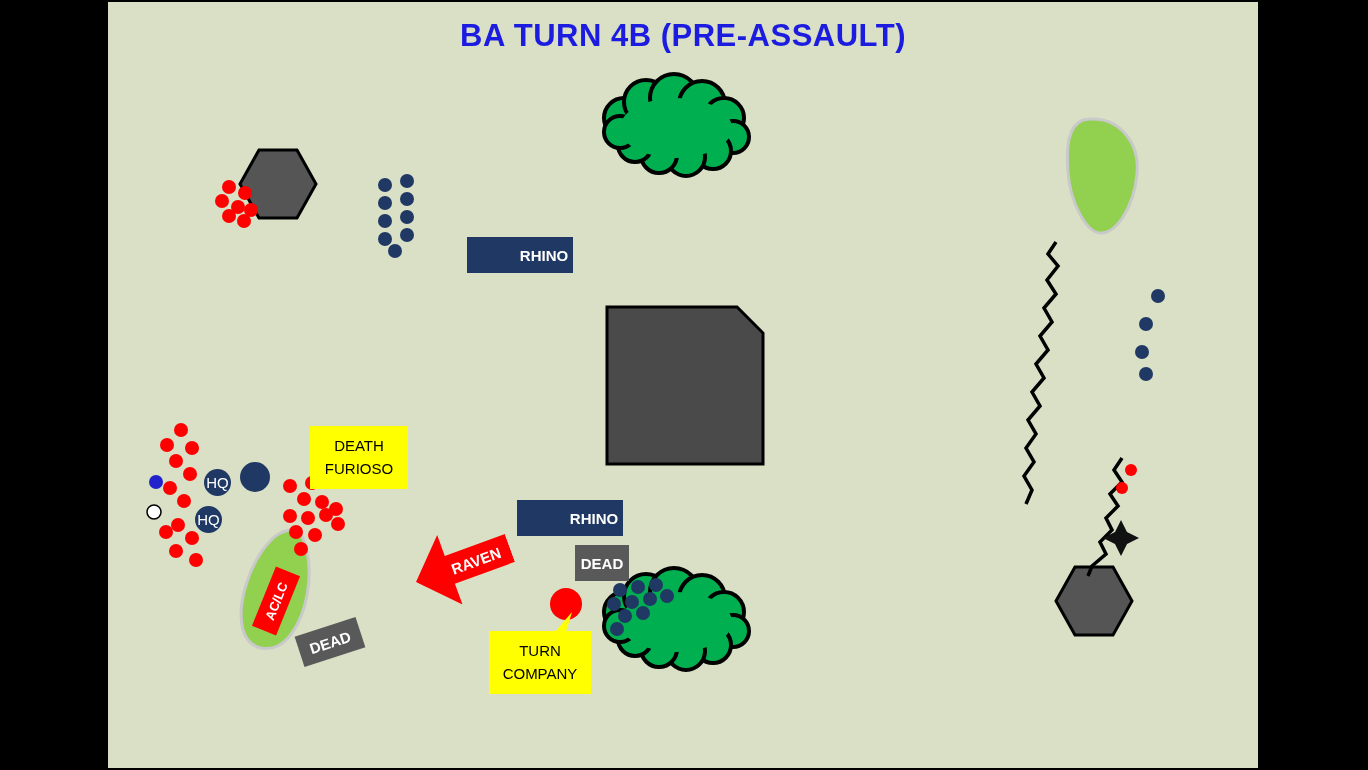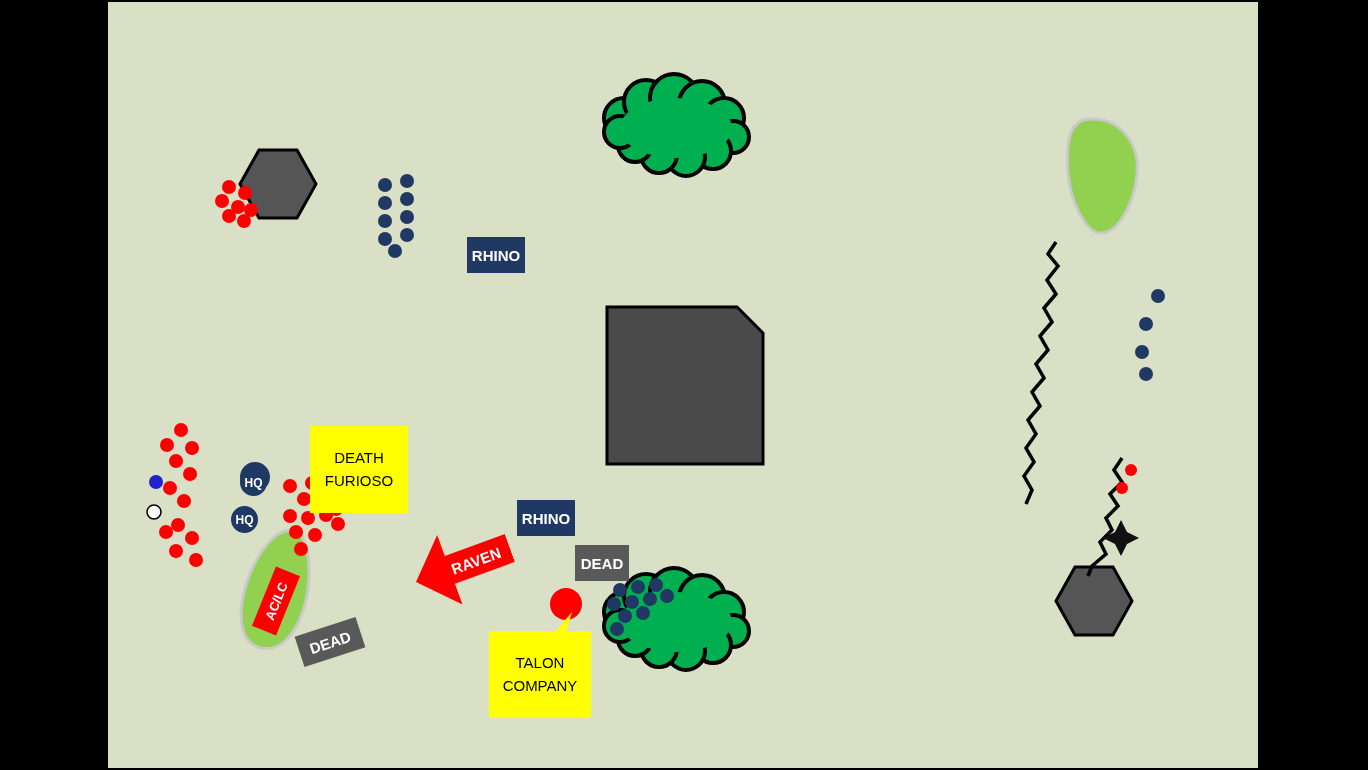--- a/index.html
+++ b/index.html
@@ -14,30 +14,30 @@
   #terrain{position:absolute;left:0;top:0;}
   .page-title{
     position:absolute;top:16px;left:0;width:100%;text-align:center;
     font-size:31px;font-weight:bold;color:var(--title-blue,#1c1ce0);
     letter-spacing:.5px;
   }
   .box-label{
     position:absolute;color:#fff;font-weight:600;font-size:15px;
     display:flex;align-items:center;justify-content:center;
   }
-  .navy-box{background:var(--navy,#1f3864);}
+  .navy-box{background:var(--navy,#1f3864);padding-left:48px;}
   .gray-box{background:var(--terrain-gray,#595959);}
   .rhino1{left:359px;top:235px;width:58px;height:36px;}
   .rhino2{left:409px;top:498px;width:58px;height:36px;}
   .dead2{left:467px;top:543px;width:54px;height:36px;}
   .dead-rot{left:190px;top:624px;width:64px;height:32px;transform:rotate(-18deg);}
   .yellow-label{
     position:absolute;background:var(--label-yellow,#ffff00);color:#000;
     font-size:15px;font-weight:500;text-align:center;line-height:1.55;
-    padding:20px 6px;
+    padding:8px 6px;
   }
   .dc-label{left:202px;top:424px;width:86px;}
   .talon-label{left:381px;top:629px;width:90px;}
   .callout-tail{
     position:absolute;left:438px;top:610px;width:26px;height:26px;
     background:var(--label-yellow,#ffff00);
     clip-path:polygon(100% 0, 15% 100%, 70% 100%);
   }
   .raven-arrow{
     position:absolute;left:305px;top:526px;width:100px;height:74px;
@@ -48,22 +48,22 @@
   }
   .raven-arrow span{margin-left:38px;}
   .aclc{
     position:absolute;left:136px;top:586px;width:64px;height:26px;
     background:var(--marine-red,#f00);transform:rotate(-68deg);
     display:flex;align-items:center;justify-content:center;
     color:#fff;font-weight:bold;font-size:13px;
   }
   .hq{
     position:absolute;width:27px;height:27px;border-radius:50%;
-    background:var(--navy,#1f3864);color:#fff;font-size:12px;font-weight:bold;
-    display:flex;align-items:center;justify-content:center;margin-left:36px;
+    background:var(--navy,#1f3864);color:#fff;font-size:15px;font-weight:normal;
+    display:flex;align-items:center;justify-content:center;
   }
   #hq1{left:96px;top:467px;}
   #hq2{left:87px;top:504px;}
   
   .forest{fill:var(--forest-green,#00b050);stroke:#000;stroke-width:4px;}
   .forest-core{fill:var(--forest-green,#00b050);stroke:none;}
   .rock{fill:#4a4a4a;stroke:#000;stroke-width:3px;}
   .hexrock{fill:#555;stroke:#000;stroke-width:3px;}
   .hill{fill:var(--hill-green,#92d050);stroke:#c9c9c9;stroke-width:3px;}
   .crack{fill:none;stroke:#000;stroke-width:3.5px;}
@@ -178,34 +178,35 @@
         <circle cx="1050" cy="294" r="7" fill="#1f3864"></circle>
         <circle cx="1038" cy="322" r="7" fill="#1f3864"></circle>
         <circle cx="1034" cy="350" r="7" fill="#1f3864"></circle>
         <circle cx="1038" cy="372" r="7" fill="#1f3864"></circle>
         <circle cx="1023" cy="468" r="6" fill="#ff0000"></circle>
         <circle cx="1014" cy="486" r="6" fill="#ff0000"></circle>
         <circle cx="458" cy="602" r="16" fill="#ff0000"></circle>
       </g>
   </svg>
 
+  <div class="page-title">BA TURN 4B (PRE-ASSAULT)</div>
 
   <div class="box-label navy-box rhino1">RHINO</div>
   <div class="box-label navy-box rhino2">RHINO</div>
   <div class="box-label gray-box dead2">DEAD</div>
   <div class="box-label gray-box dead-rot">DEAD</div>
 
   <div class="yellow-label dc-label">
     <span>DEATH</span><br>
     <span>FURIOSO</span>
   </div>
 
   <div class="callout-tail"></div>
   <div class="yellow-label talon-label">
-    <span>TALON</span><br>
+    <span>TURN</span><br>
     <span>COMPANY</span>
   </div>
 
   <div class="raven-arrow">
     <span>RAVEN</span>
   </div>
 
   <div class="aclc">
     <span>AC/LC</span>
   </div>

